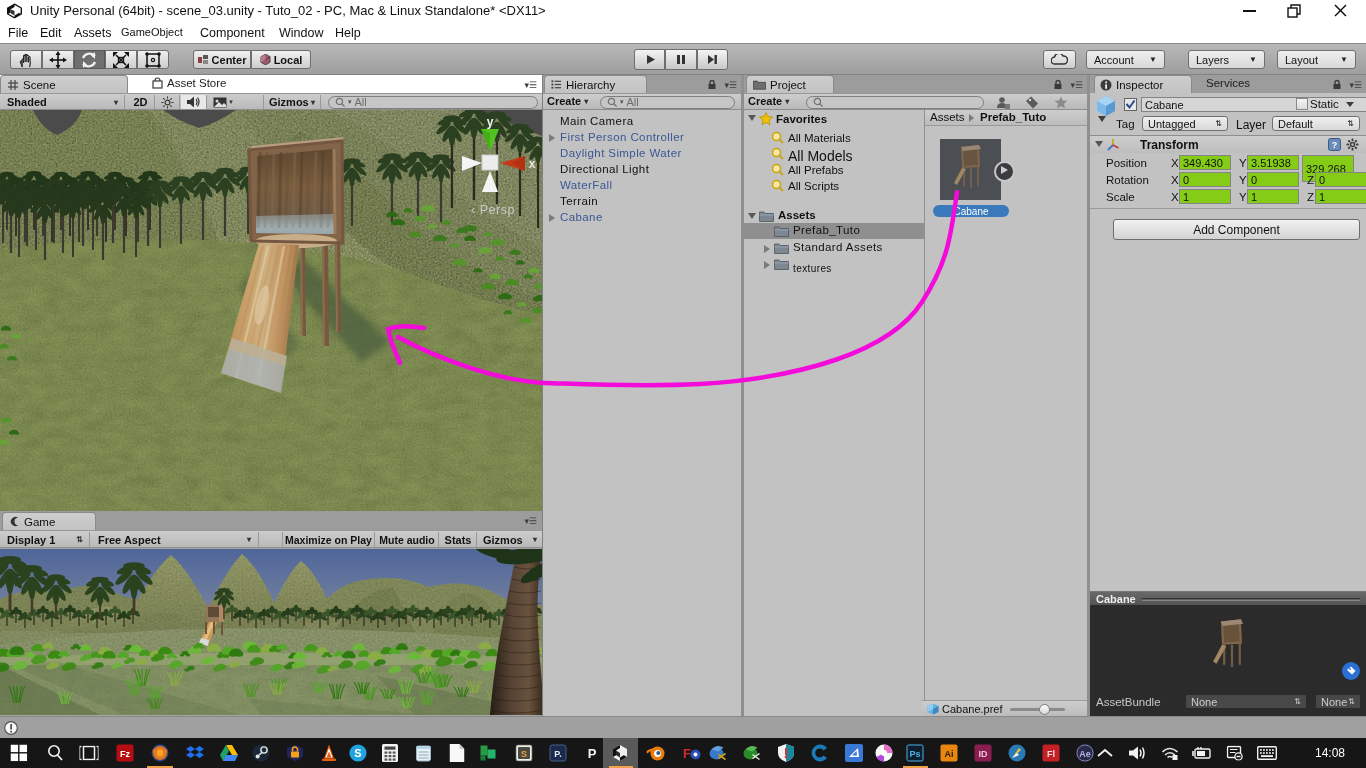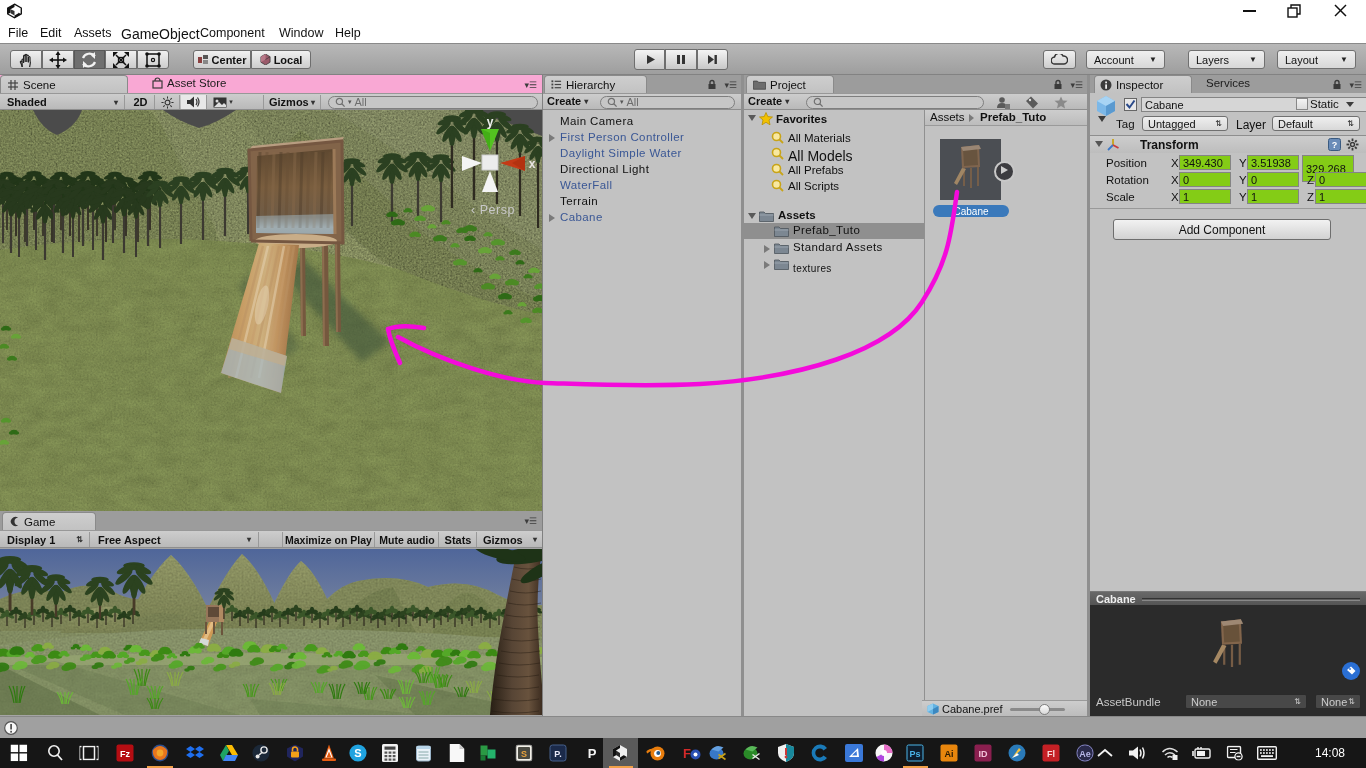--- a/index.html
+++ b/index.html
@@ -12,35 +12,36 @@
 svg{display:block}
 </style></head><body>
 <div class="abs" style="left:0;top:0;width:1366px;height:22px;background:#fff">
  <svg class="abs" style="left:6px;top:3px" width="17" height="16" viewBox="0 0 20 18">
   <polygon points="10,1 18,5.5 18,12.5 10,17 2,12.5 2,5.5" fill="none" stroke="#111" stroke-width="1.6"></polygon>
   <polygon points="10,1 10,9 2,12.5 2,5.5" fill="#111"></polygon>
       <polygon points="10,9 18,12.5 10,17" fill="#111"></polygon>
   <polygon points="10,4.2 14.6,6.8 14.6,11.6 10,14.2 5.4,11.6 5.4,6.8" fill="#fff"></polygon>
   <polygon points="5.4,6.8 10,9 10,14.2 5.4,11.6" fill="#333"></polygon>
  </svg>
+ <div class="abs" style="left:30px;top:3px;font-size:13px;color:#111">Unity Personal (64bit) - scene_03.unity - Tuto_02 - PC, Mac &amp; Linux Standalone* &lt;DX11&gt;</div>
  <div class="abs" style="left:1243px;top:10px;width:13px;height:1.6px;background:#111"></div>
  <svg class="abs" style="left:1287px;top:4px" width="14" height="14">
       <rect x="1" y="4" width="9" height="9" fill="none" stroke="#111" stroke-width="1.4"></rect>
       <path d="M4,4 L4,1 L13,1 L13,10 L10,10" fill="none" stroke="#111" stroke-width="1.4"></path>
     </svg>
  <svg class="abs" style="left:1334px;top:4px" width="13" height="13">
       <line x1="1" y1="1" x2="12" y2="12" stroke="#111" stroke-width="1.5"></line>
       <line x1="12" y1="1" x2="1" y2="12" stroke="#111" stroke-width="1.5"></line>
     </svg>
 </div>
 <div class="abs" style="left:0;top:22px;width:1366px;height:21px;background:#fff">
     <div class="abs" style="left:8px;top:4px;font-size:12.5px;color:#111">File</div>
     <div class="abs" style="left:40px;top:4px;font-size:12.5px;color:#111">Edit</div>
     <div class="abs" style="left:74px;top:4px;font-size:12.5px;color:#111">Assets</div>
-    <div class="abs" style="left:121px;top:4px;font-size:14px;color:#111">GameObject</div>
+    <div class="abs" style="left:121px;top:4px;font-size:11px;color:#111">GameObject</div>
     <div class="abs" style="left:200px;top:4px;font-size:12.5px;color:#111">Component</div>
     <div class="abs" style="left:279px;top:4px;font-size:12.5px;color:#111">Window</div>
     <div class="abs" style="left:335px;top:4px;font-size:12.5px;color:#111">Help</div>
   </div>
 <div class="abs" style="left:0;top:43px;width:1366px;height:32px;background:linear-gradient(#b8b8b8,#9e9e9e);border-top:1px solid #8a8a8a;border-bottom:1px solid #828282">
     <div class="abs" style="left:10.0px;top:6px;width:31.8px;height:19px;background:linear-gradient(#f0f0f0,#cdcdcd);border:1px solid #6e6e6e;border-radius:3px 0 0 3px;display:flex;align-items:center;justify-content:center">
       <svg width="18" height="18" viewBox="0 0 18 18">
         <g fill="none" stroke="#222" stroke-width="1.2">
           <path d="M5.2,16 L5,9 Q5,8 5.8,8 Q6.5,8 6.6,9"></path>
           <path d="M6.6,12 L6.6,5.2 Q6.6,4.2 7.4,4.2 Q8.2,4.2 8.2,5.2"></path>
@@ -143,21 +144,21 @@
     <div class="abs ddl" style="left:1188px;top:6px;width:77px;height:19px;padding:0 7px;justify-content:space-between">
       <span>Layers</span>
       <span style="font-size:8px;color:#222">▼</span>
     </div>
     <div class="abs ddl" style="left:1277px;top:6px;width:79px;height:19px;padding:0 7px;justify-content:space-between">
       <span>Layout</span>
       <span style="font-size:8px;color:#222">▼</span>
     </div>
   </div>
 <div class="abs" style="left:0;top:75px;width:543px;height:436px">
- <div class="abs" style="left:0;top:0;width:543px;height:18px;background:#f9a8d4">
+ <div class="abs" style="left:0;top:0;width:543px;height:18px;background:#ffffff">
   <div class="tab abs" style="left:0;top:0;width:128px;height:18px;font-size:11.5px;display:flex;align-items:center;padding-left:6px"><svg width="12" height="12" style="margin-right:4px" viewBox="0 0 12 12">
           <g stroke="#444" stroke-width="1.2" fill="none">
             <line x1="1" y1="4" x2="11" y2="4"></line>
             <line x1="1" y1="8" x2="11" y2="8"></line>
             <line x1="4" y1="1" x2="4" y2="11"></line>
             <line x1="8" y1="1" x2="8" y2="11"></line>
           </g>
         </svg>Scene</div>
   <div class="abs" style="left:152px;top:2px;font-size:11.5px;color:#1c1c1c;display:flex;align-items:center"><svg width="11" height="12" style="margin-right:4px" viewBox="0 0 11 12">
           <rect x="1" y="4" width="9" height="7" fill="none" stroke="#3a3a3a" stroke-width="1.2"></rect>
@@ -2571,21 +2572,21 @@
     <div class="abs" style="left:217px;top:99px;font-size:11.5px;color:#111">Z</div>
     <div class="fld abs" style="left:225px;top:97px;width:52px;height:15px;overflow:hidden">0</div>
     <div class="abs" style="left:16px;top:116px;font-size:11.5px;color:#111">Scale</div>
     <div class="abs" style="left:81px;top:116px;font-size:11.5px;color:#111">X</div>
     <div class="fld abs" style="left:89px;top:114px;width:52px;height:15px;overflow:hidden">1</div>
     <div class="abs" style="left:149px;top:116px;font-size:11.5px;color:#111">Y</div>
     <div class="fld abs" style="left:157px;top:114px;width:52px;height:15px;overflow:hidden">1</div>
     <div class="abs" style="left:217px;top:116px;font-size:11.5px;color:#111">Z</div>
     <div class="fld abs" style="left:225px;top:114px;width:52px;height:15px;overflow:hidden">1</div>
     <div class="abs" style="left:0;top:133px;width:276px;height:1px;background:#999"></div>
- <div class="btn abs" style="left:23px;top:144px;width:218px;height:21px;display:flex;align-items:center;justify-content:center;font-size:12px;color:#111">Add Component</div>
+ <div class="btn abs" style="left:23px;top:144px;width:247px;height:21px;display:flex;align-items:center;justify-content:center;font-size:12px;color:#111">Add Component</div>
     <div class="abs" style="left:0;top:516px;width:276px;height:125px">
   <div class="abs" style="left:0;top:0;width:276px;height:14px;background:linear-gradient(#686868,#555);border-top:1px solid #777;display:flex;align-items:center">
         <span style="color:#eee;font-size:11px;font-weight:bold;margin-left:6px">Cabane</span>
   <div style="flex:1;margin:0 6px;border-top:1px solid #333;border-bottom:1px solid #888;height:3px;margin-top:2px"></div>
       </div>
   <div class="abs" style="left:0;top:14px;width:276px;height:111px;background:#2b2b2b">
     <svg class="abs" style="left:122px;top:12px;opacity:0.92" width="40" height="60" viewBox="0 0 36 50">
       <polygon points="8,2 26,0 27,22 9,23" fill="#8a6a4e"></polygon>
           <polygon points="10,4 24,2.5 25,20 11,21" fill="#6e563c"></polygon>
       <polygon points="8,2 26,0 28,4 10,6" fill="#a8907a"></polygon>

